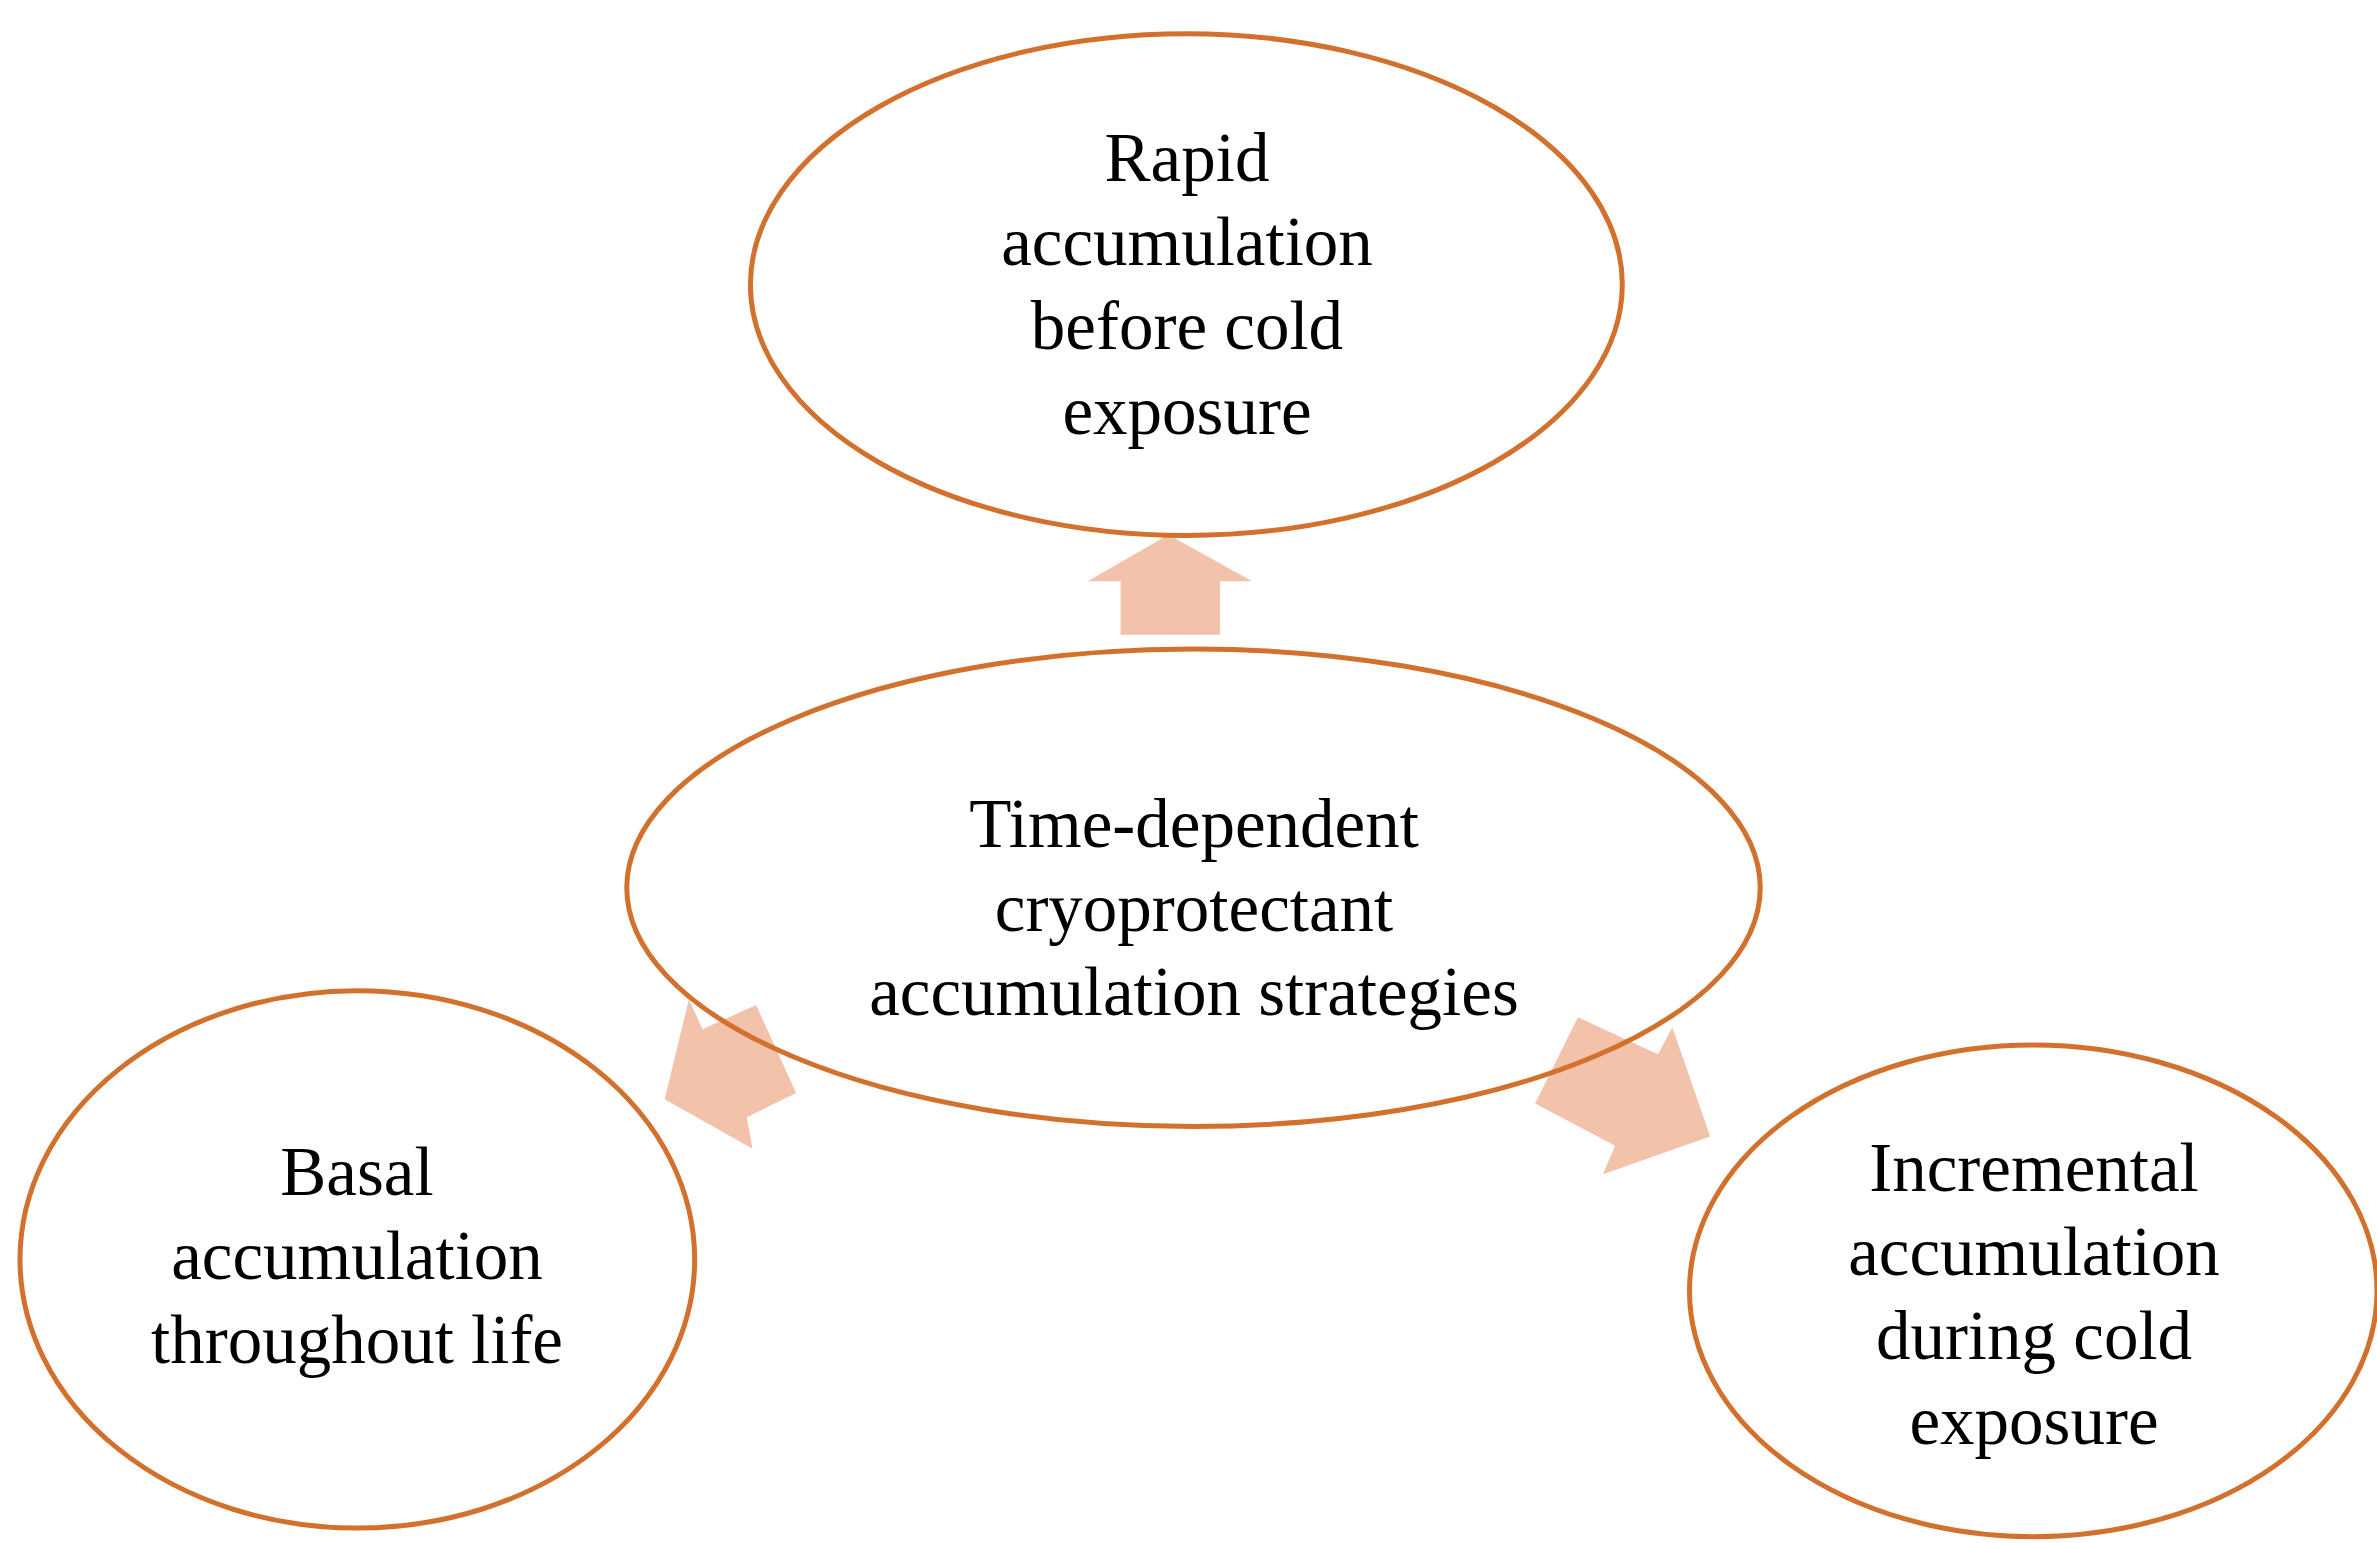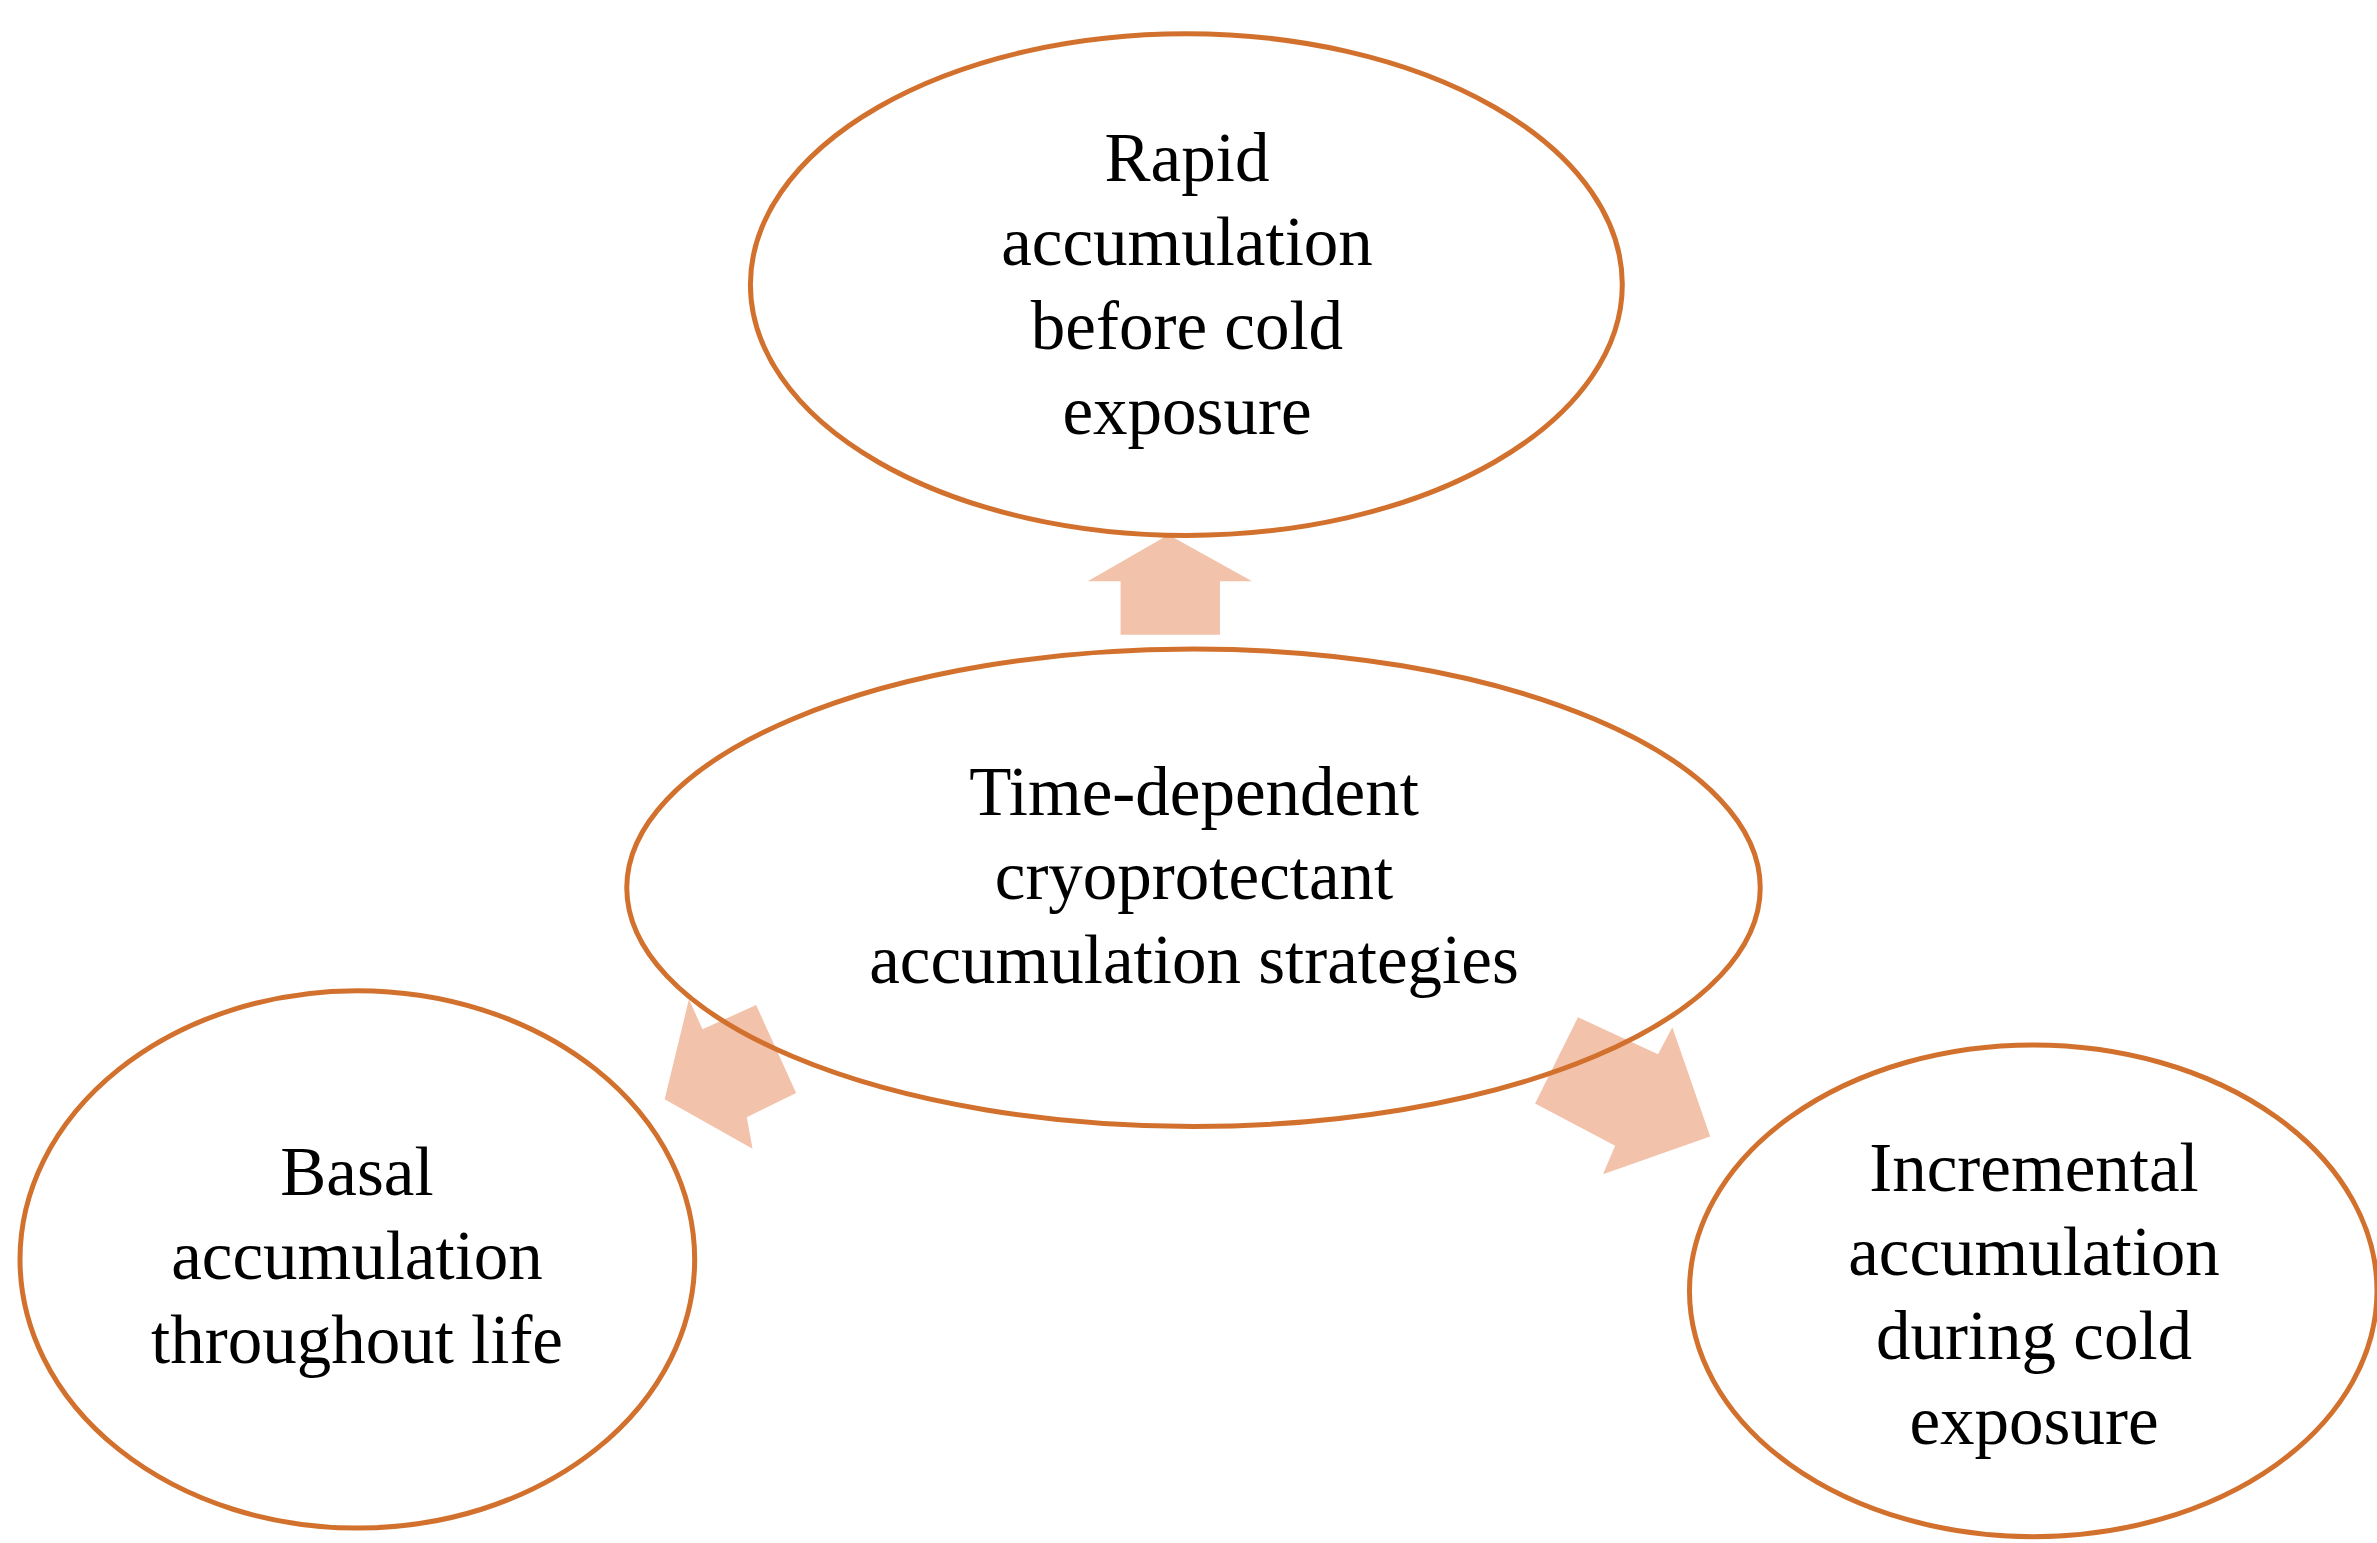--- a/index.html
+++ b/index.html
@@ -27,21 +27,21 @@
     transform: translate(-50%, -50%);
     text-align: center;
     white-space: pre-line;
     font-size: 69px;
     line-height: 1.22;
     color: #000000;
     width: 1215px;
     pointer-events: none;
   }
   .label-top          { left: 1187px; top: 284px;  }
-  .label-center       { left: 1194px; top: 876px; }
+  .label-center       { left: 1194px; top: 908px; }
   .label-bottom-left  { left: 357px;  top: 1256px; }
   .label-bottom-right { left: 2034px; top: 1294px; }
 </style>
 </head>
 <body>
 
 <div class="canvas">
 
   <svg class="shapes" viewBox="0 0 3326 2160" width="2377" height="1544" xmlns="http://www.w3.org/2000/svg">
 

